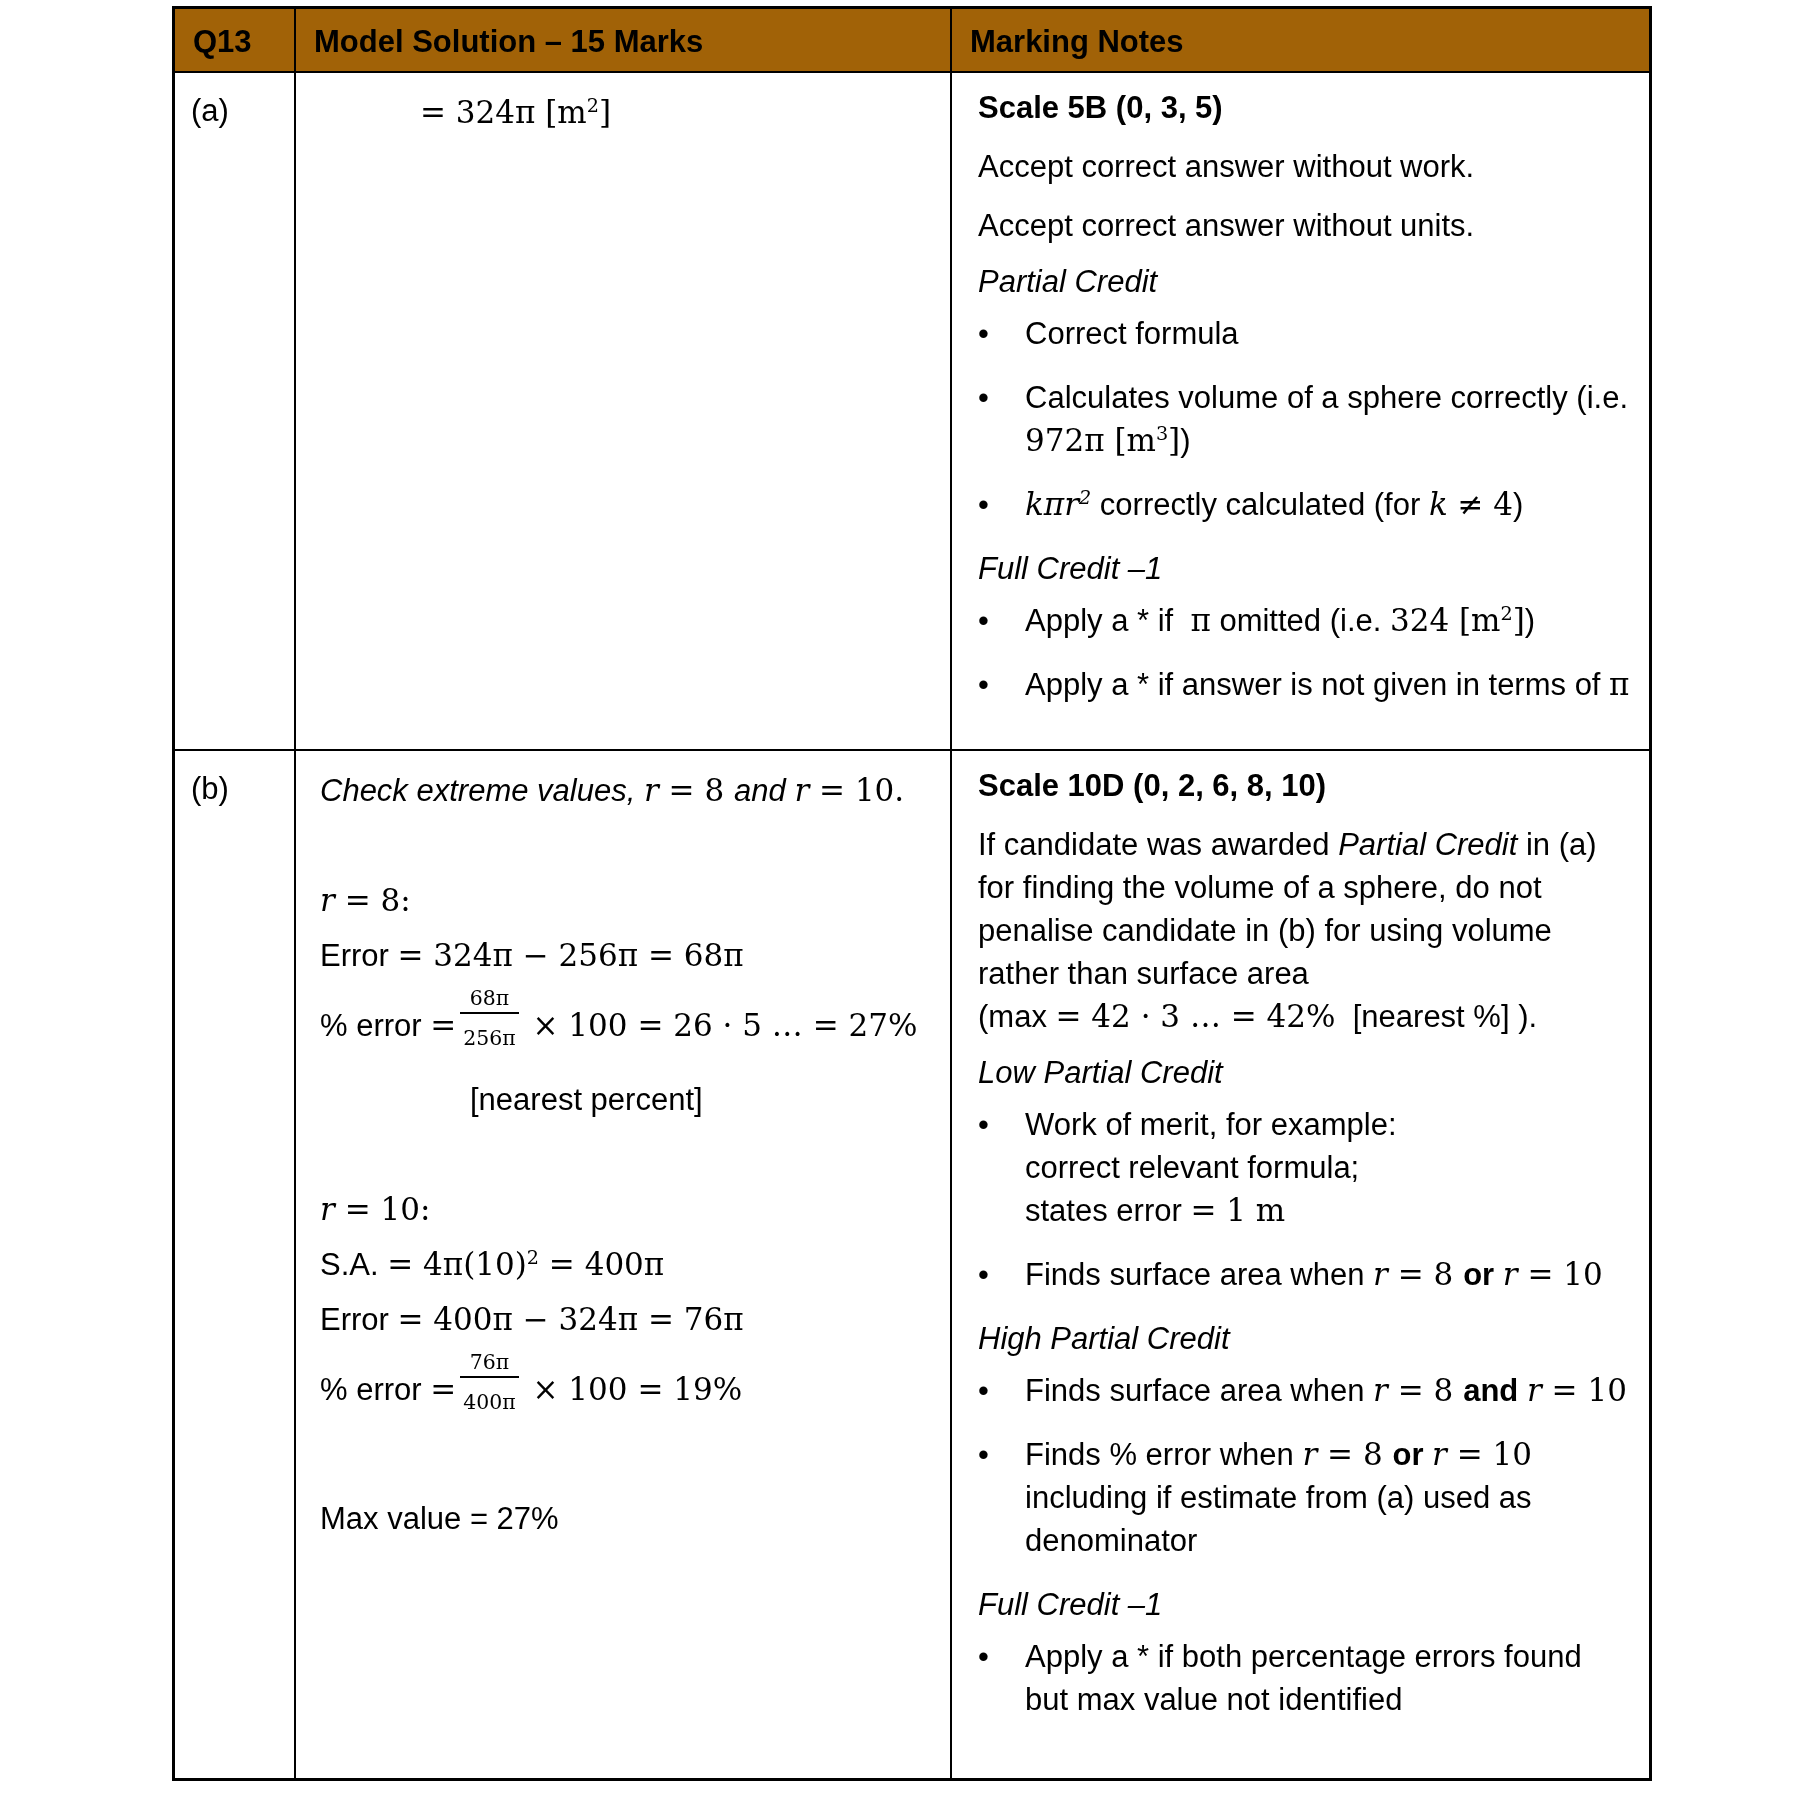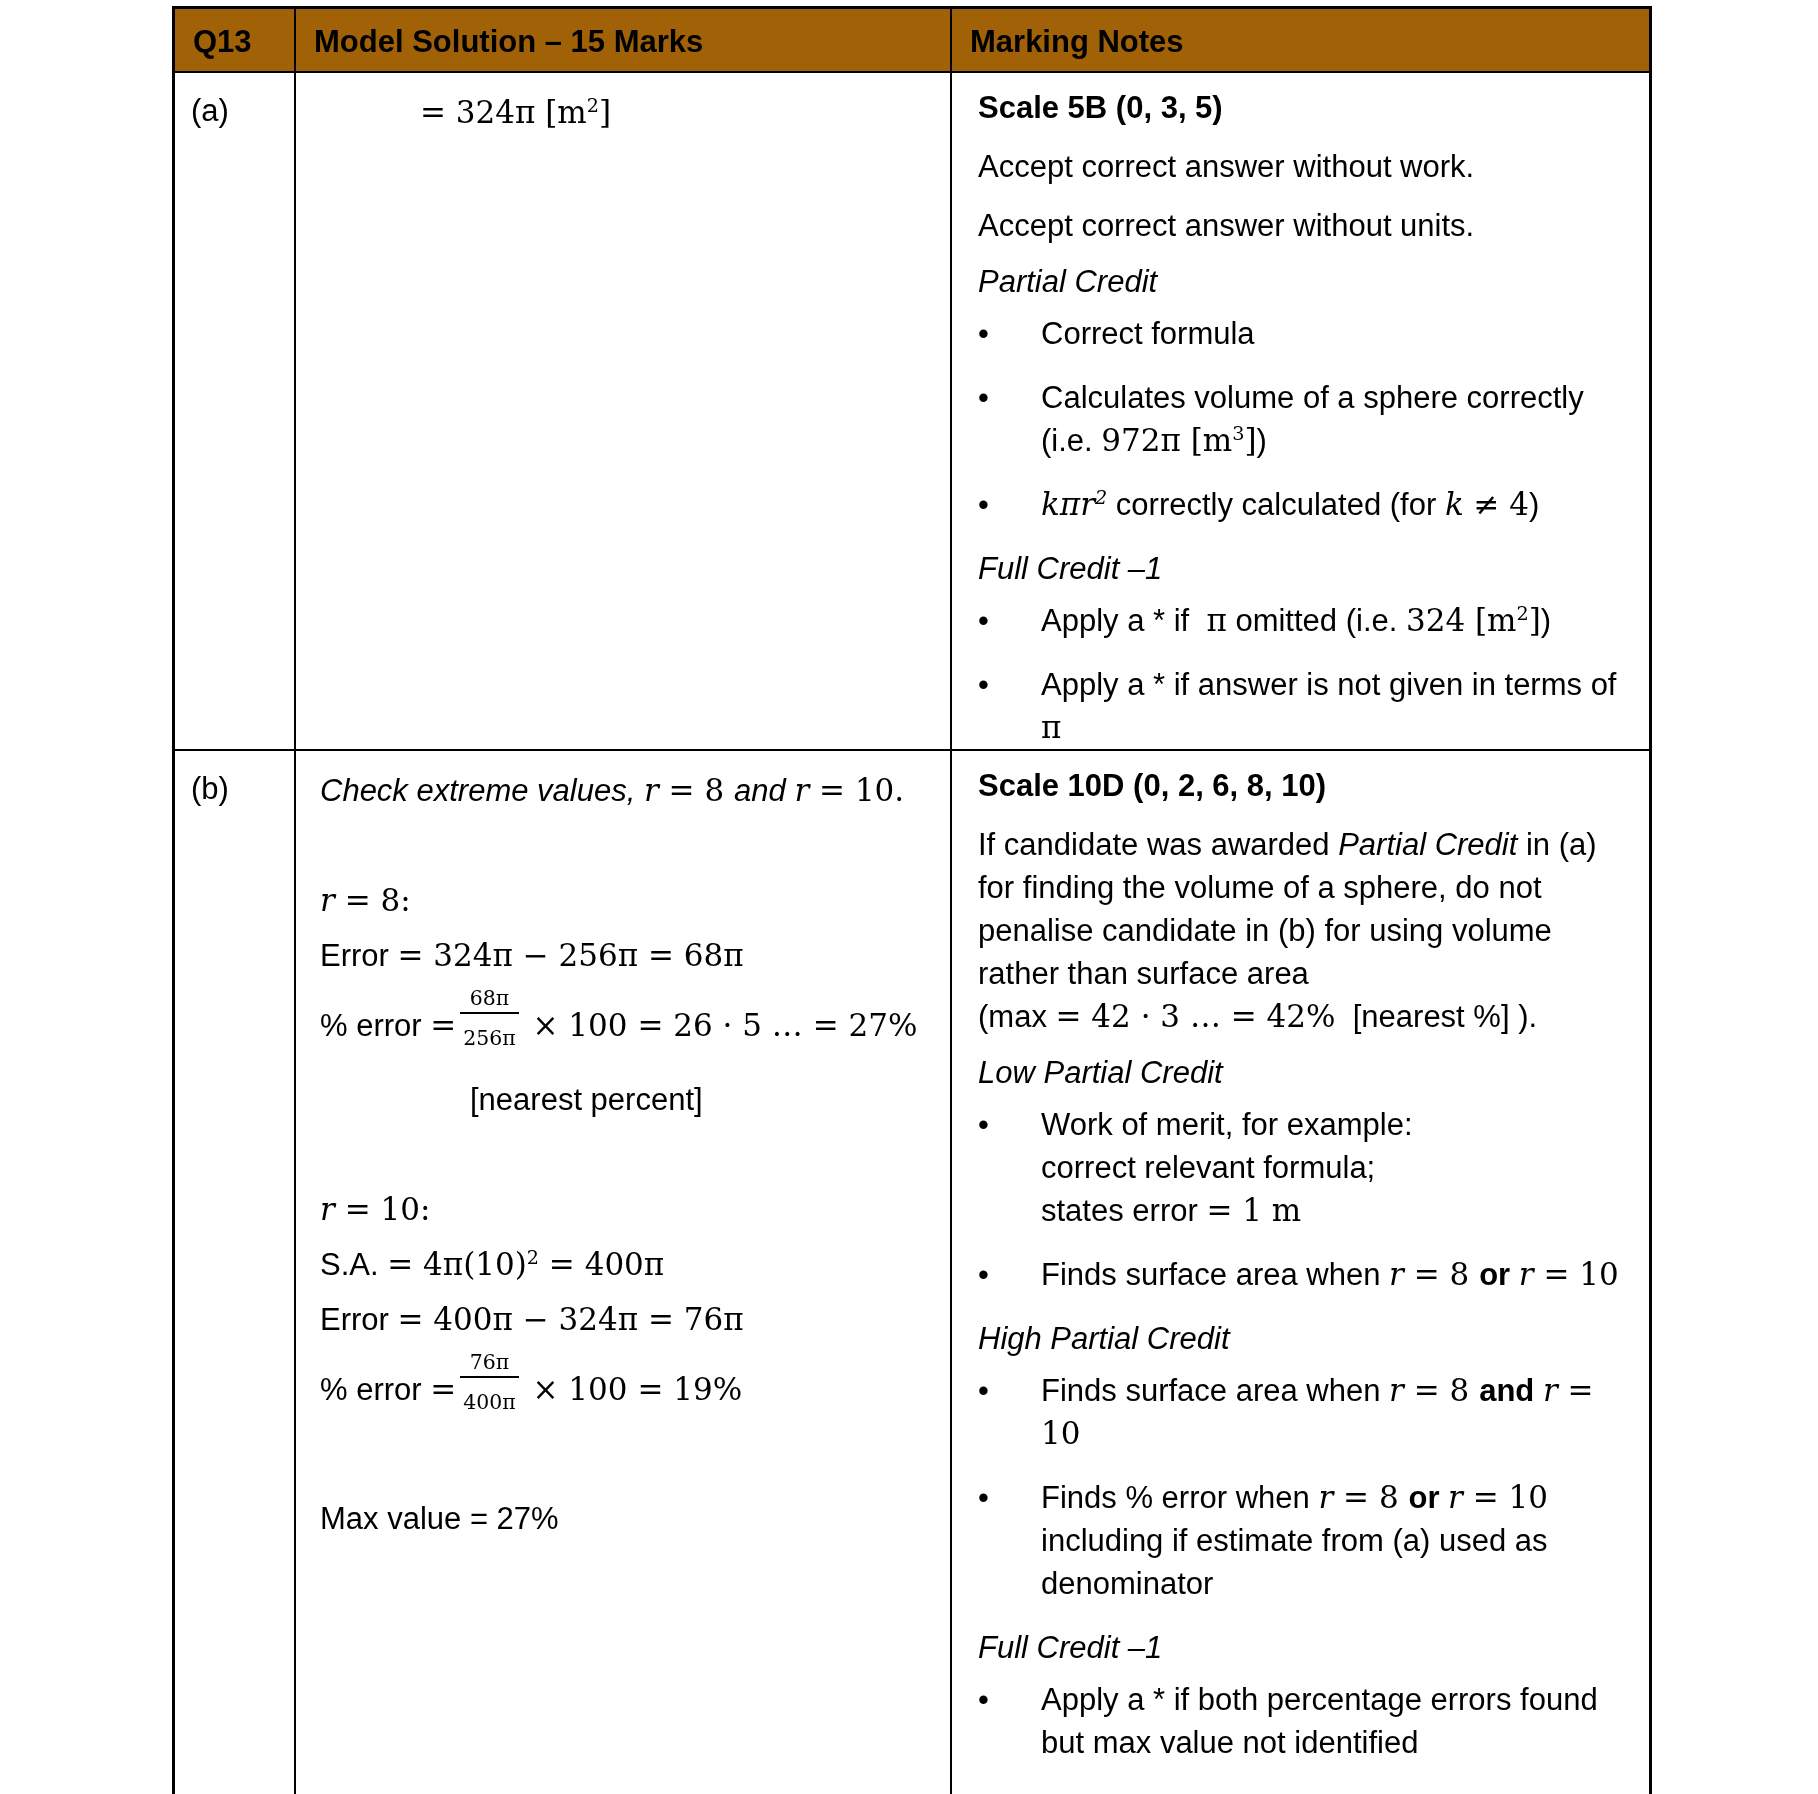--- a/index.html
+++ b/index.html
@@ -28,21 +28,21 @@
   .sol-cell  { padding:18px 8px 0 24px; }
   .notes-cell{ padding:13px 18px 16px 26px; }
   .notes-cell-b{ min-height:1029px; }
 
   
   .blk.h  { font-weight:bold; margin-bottom:11px; }
   .blk.p  { margin-bottom:12px;margin-top:16px; }
   .blk.ih { font-style:italic; margin:13px 0 9px; }
   .blk.bullet { display:flex; margin-bottom:21px; }
   .blk.bullet .dot { width:47px; flex:none; }
-  .blk.bullet .btext { flex:1;margin-left:16px; }
+  .blk.bullet .btext { flex:1; }
   .blk.line   { margin-bottom:12px; }
   .blk.eqline { margin-bottom:13px; }
   .blk.gap    { height:55px; }
   .blk.indent { padding-left:150px; }
   .eqlabel { display:inline-block; width:100px; }
 
   
   .math { font-family:"DejaVu Serif", serif; }
   .it   { font-style:italic; }
   .i    { font-style:italic;text-align:right; }

